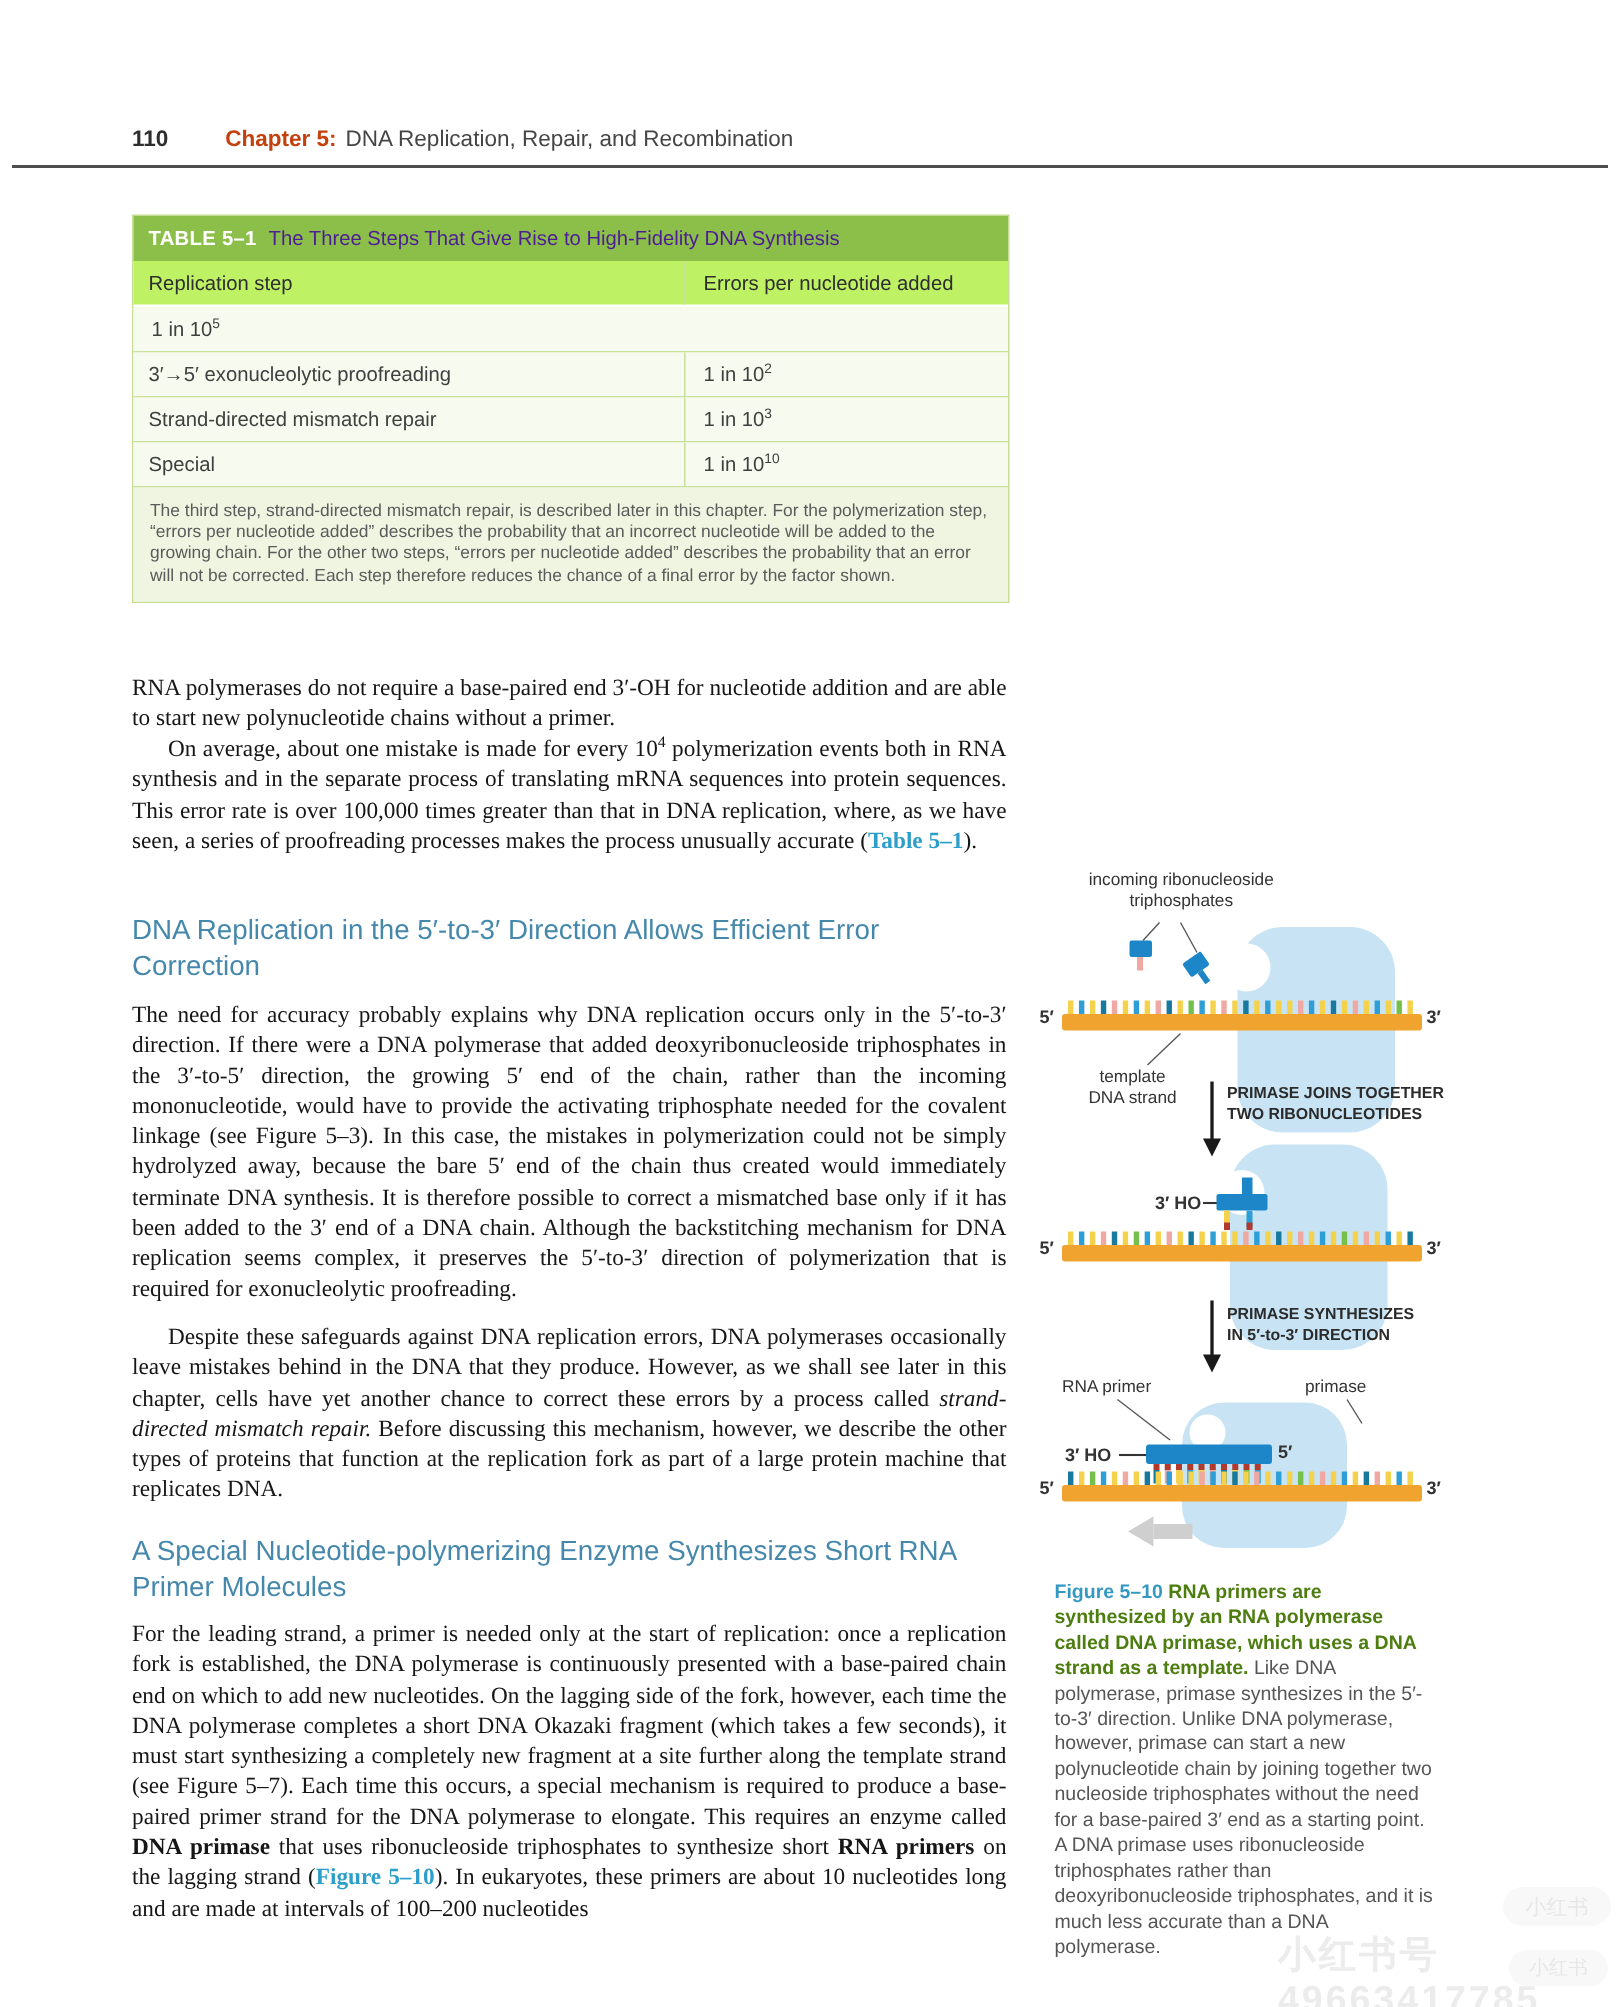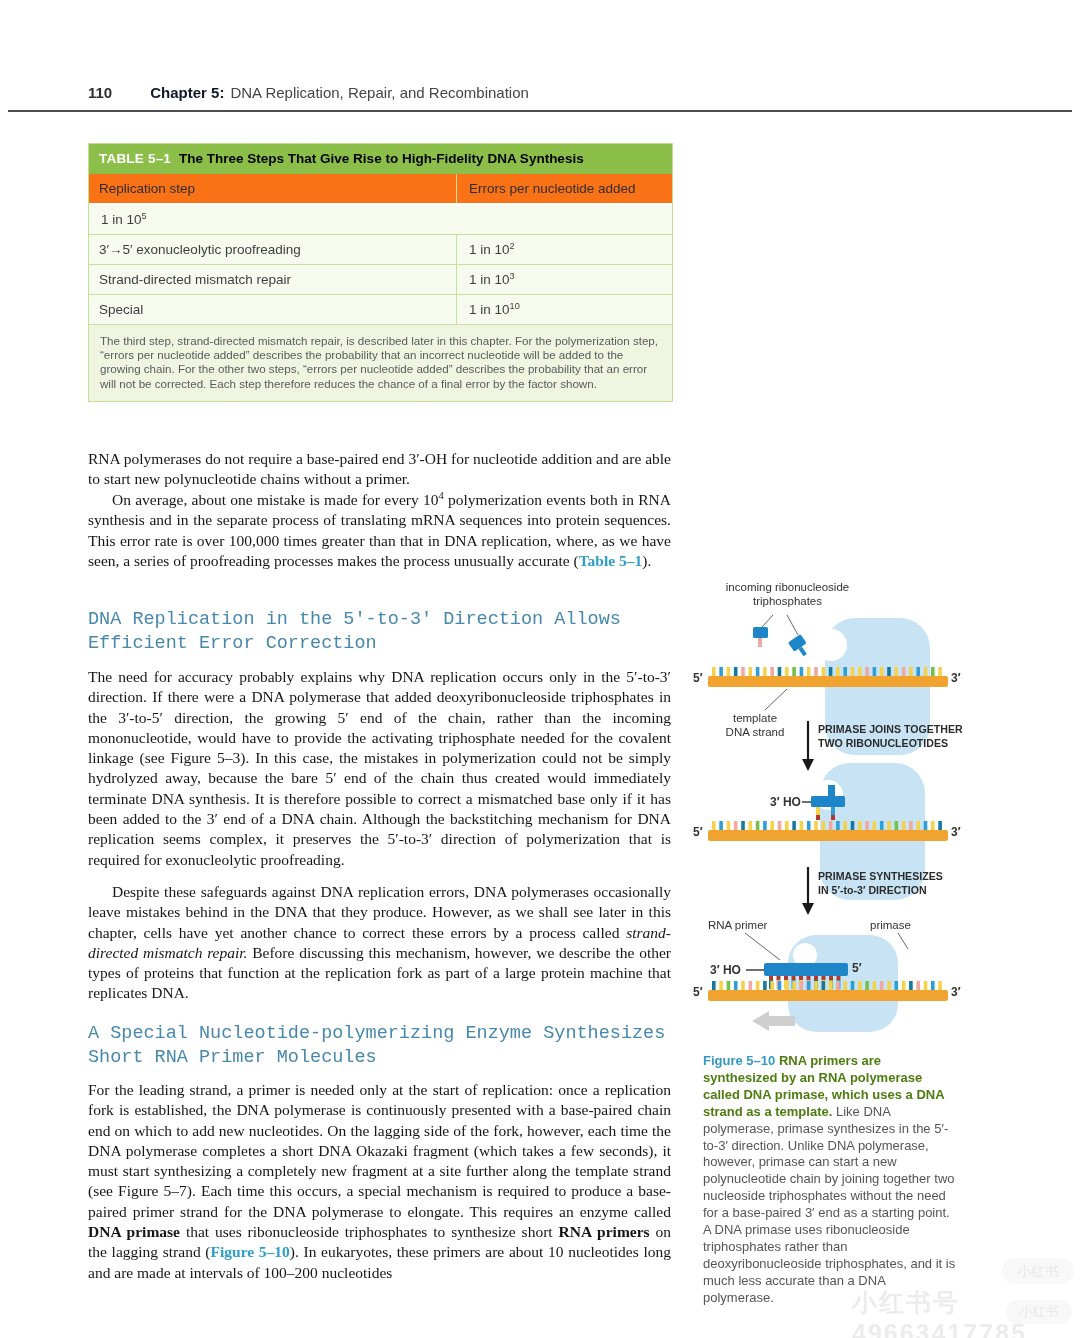--- a/index.html
+++ b/index.html
@@ -3,42 +3,42 @@
 <meta charset="utf-8">
 <style>
   html,body{margin:0;padding:0;}
   body{background:#ffffff;width:1080px;height:1338px;position:relative;
        font-family:"Liberation Sans",sans-serif;}
   .page{position:absolute;left:0;top:0;width:1080px;height:1338px;background:#fff;overflow:hidden;}
 
   
   .runhead{position:absolute;left:88px;top:84px;font-size:15px;color:#3a3a3a;}
   .runhead .pagenum{font-weight:bold;margin-right:38px;color:#2e2e2e;}
-  .runhead .chap{font-weight:bold;color:#0f172a;margin-right:6px;}
+  .runhead .chap{font-weight:bold;color:#c2410c;margin-right:6px;}
   .runhead .chaptitle{color:#454545;}
   .headrule{position:absolute;left:8px;top:110px;width:1064px;height:2px;background:#4d4d4d;}
 
   
   .tbl{position:absolute;left:88px;top:143px;width:583px;border:1px solid #c6dd96;
        font-size:13.5px;color:#3f3f3f;}
   .tbl-titlebar{background:#8cbf4a;padding:7px 10px;height:16px;}
   .tbl-label{color:#ffffff;font-weight:bold;margin-right:8px;letter-spacing:.2px;}
-  .tbl-title{color:#000000;font-weight:bold;}
-  .tbl-headrow{display:flex;background:#f97316;border-bottom:2px solid #ffffff;}
+  .tbl-title{color:#4c1d95;font-weight:normal;}
+  .tbl-headrow{display:flex;background:#bef264;border-bottom:2px solid #ffffff;}
   .tbl-headrow .c1,.tbl-row .c1{width:347px;padding:7px 10px;border-right:1px solid #c9df9c;}
   .tbl-headrow .c2,.tbl-row .c2{flex:1;padding:7px 12px;}
   .tbl-headrow div{color:#2e2e2e;}
   .tbl-row{display:flex;background:#f7faee;border-bottom:1px solid #c9df9c;}
   .tbl-foot{background:#eff5e0;padding:9px 11px 10px 11px;font-size:11.6px;line-height:14.2px;color:#5b5b5b;}
 
   
   .bp{position:absolute;left:88px;width:583px;margin:0;font-family:"Liberation Serif",serif;
       font-size:15.5px;line-height:20.3px;color:#161616;text-align:justify;}
   .bp.indent{text-indent:24px;}
-  .bhead{position:absolute;left:88px;width:583px;margin:0;font-family:Liberation Mono, monospace;
+  .bhead{position:absolute;left:88px;width:583px;margin:0;font-family:Liberation Sans, sans-serif;
       font-size:18.5px;line-height:24px;font-weight:500;color:#4688ac;}
   .r-b{font-weight:bold;}
   .r-i{font-style:italic;}
   .r-link{color:#2d9ec9;font-weight:bold;cursor:pointer;}
   .r-sup{vertical-align:super;font-size:68%;line-height:0;}
 
   
   .fig{position:absolute;left:690px;top:575px;width:285px;height:470px;}
   .fig svg{position:absolute;left:0;top:0;}
   .fig-label{position:absolute;font-size:11.5px;line-height:13.5px;color:#333;white-space:pre-line;}

